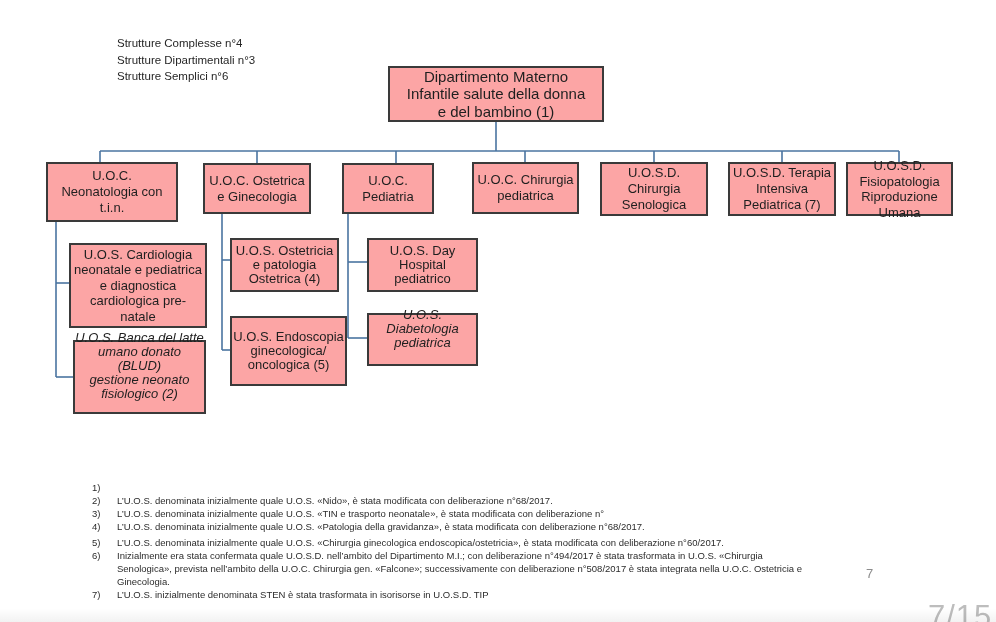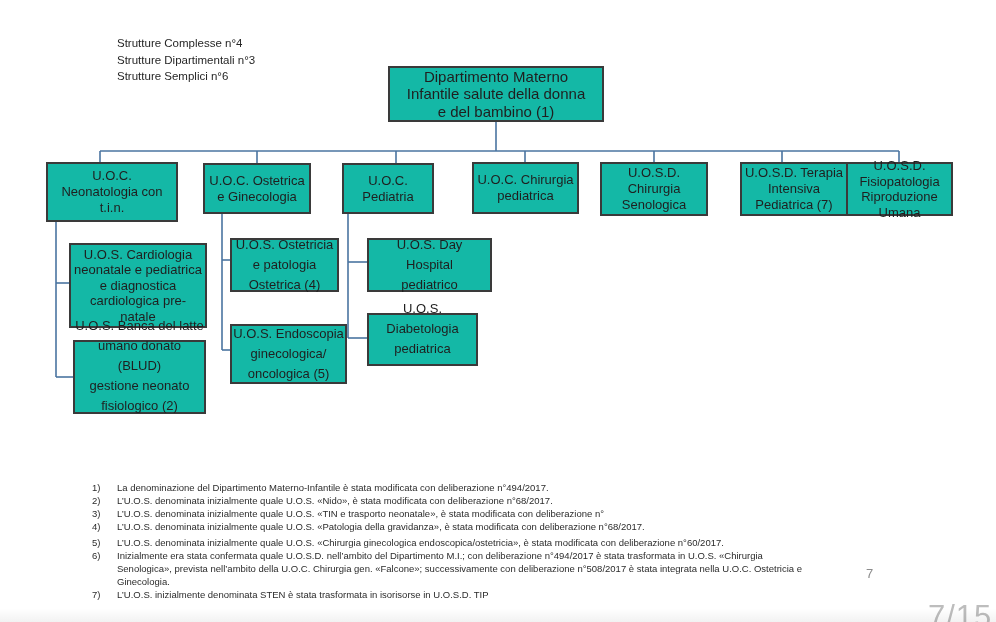--- a/index.html
+++ b/index.html
@@ -4,30 +4,30 @@
 <style>
   html,body{margin:0;padding:0;background:#fff;}
   .canvas{
     position:relative;width:996px;height:622px;background:#ffffff;
     font-family:"Liberation Sans","DejaVu Sans",sans-serif;overflow:hidden;
     color:#1f1f1f;
   }
   .stats{position:absolute;left:117px;top:16px;font-size:11.5px;line-height:16.5px;color:#262626;margin-top:19px;}
   .connectors{position:absolute;left:0;top:0;width:996px;height:622px;pointer-events:none;}
   .node{
-    position:absolute;box-sizing:border-box;background:#14b8a6;
+    position:absolute;box-sizing:border-box;background:#fca5a5;
     border:2px solid #3a3a3a;display:flex;align-items:center;justify-content:center;
     text-align:center;overflow:visible;
   }
   .node .node-text{white-space:pre-line;display:block;width:100%;}
   .root-node{font-size:15px;line-height:17.5px;}
   .lvl2{font-size:13px;line-height:16px;}
-  .lvl3{font-size:13px;line-height:20px;}
+  .lvl3{font-size:13px;line-height:14px;}
   .tight{line-height:15.5px;}
-  .shift-up{transform:translateY(-11px);}
+  .shift-up{transform:translateY(-11px);font-style:italic;}
   .footnotes{position:absolute;left:92px;top:481px;width:724px;font-size:9.5px;line-height:13px;color:#2b2b2b;}
   .fn{display:flex;}
   .fn-num{width:25px;flex:0 0 25px;}
   .fn-text{max-width:695px;}
   .fn-gap{margin-top:3px;}
   .page-num{position:absolute;left:866px;top:566px;font-size:13px;color:#8c8c8c;}
   .page-indicator{position:absolute;left:928px;top:599px;font-size:31px;color:#bdbdbd;letter-spacing:1px;}
   .bottom-fade{position:absolute;left:0;right:0;bottom:0;height:14px;
     background:linear-gradient(to bottom,rgba(0,0,0,0),rgba(0,0,0,0.05));}
 </style>
@@ -85,21 +85,21 @@
   </div>
   <div class="node lvl2" style="left:472px;top:162px;width:107px;height:52px;">
     <span class="node-text">U.O.C. Chirurgia
 pediatrica</span>
   </div>
   <div class="node lvl2" style="left:600px;top:162px;width:108px;height:54px;">
     <span class="node-text">U.O.S.D.
 Chirurgia
 Senologica</span>
   </div>
-  <div class="node lvl2" style="left:728px;top:162px;width:108px;height:54px;margin-left:12px;">
+  <div class="node lvl2" style="left:728px;top:162px;width:108px;height:54px;">
     <span class="node-text">U.O.S.D. Terapia
 Intensiva
 Pediatrica (7)</span>
   </div>
   <div class="node lvl2 tight" style="left:846px;top:162px;width:107px;height:54px;">
     <span class="node-text">U.O.S.D.
 Fisiopatologia
 Riproduzione
 Umana</span>
   </div>
@@ -115,40 +115,39 @@
     <span class="node-text shift-up">U.O.S. Banca del latte
 umano donato (BLUD)
 gestione neonato
 fisiologico (2)</span>
   </div>
   <div class="node lvl3" style="left:230px;top:238px;width:109px;height:54px;">
     <span class="node-text">U.O.S.  Ostetricia
 e patologia
 Ostetrica (4)</span>
   </div>
-  <div class="node lvl3" style="left:230px;top:324px;width:117px;height:60px;">
+  <div class="node lvl3" style="left:230px;top:316px;width:117px;height:70px;">
     <span class="node-text">U.O.S. Endoscopia
 ginecologica/
 oncologica (5)</span>
   </div>
-  <div class="node lvl3" style="left:367px;top:238px;width:125px;height:54px;">
+  <div class="node lvl3" style="left:367px;top:238px;width:111px;height:54px;">
     <span class="node-text">U.O.S. Day
 Hospital
 pediatrico</span>
   </div>
   <div class="node lvl3" style="left:367px;top:313px;width:111px;height:53px;">
     <span class="node-text shift-up">U.O.S.
 Diabetologia
 pediatrica</span>
   </div>
 
   <div class="footnotes">
     <div class="fn">
       <span class="fn-num">1)</span>
-      <span class="fn-text">La denominazione del Dipartimento  Materno-Infantile è stata modificata con deliberazione n°494/2017.</span>
     </div>
     <div class="fn">
       <span class="fn-num">2)</span>
       <span class="fn-text">L’U.O.S. denominata inizialmente quale U.O.S. «Nido», è stata modificata con deliberazione n°68/2017.</span>
     </div>
     <div class="fn">
       <span class="fn-num">3)</span>
       <span class="fn-text">L’U.O.S. denominata inizialmente quale U.O.S. «TIN e trasporto neonatale», è stata modificata con deliberazione n°</span>
     </div>
     <div class="fn">

